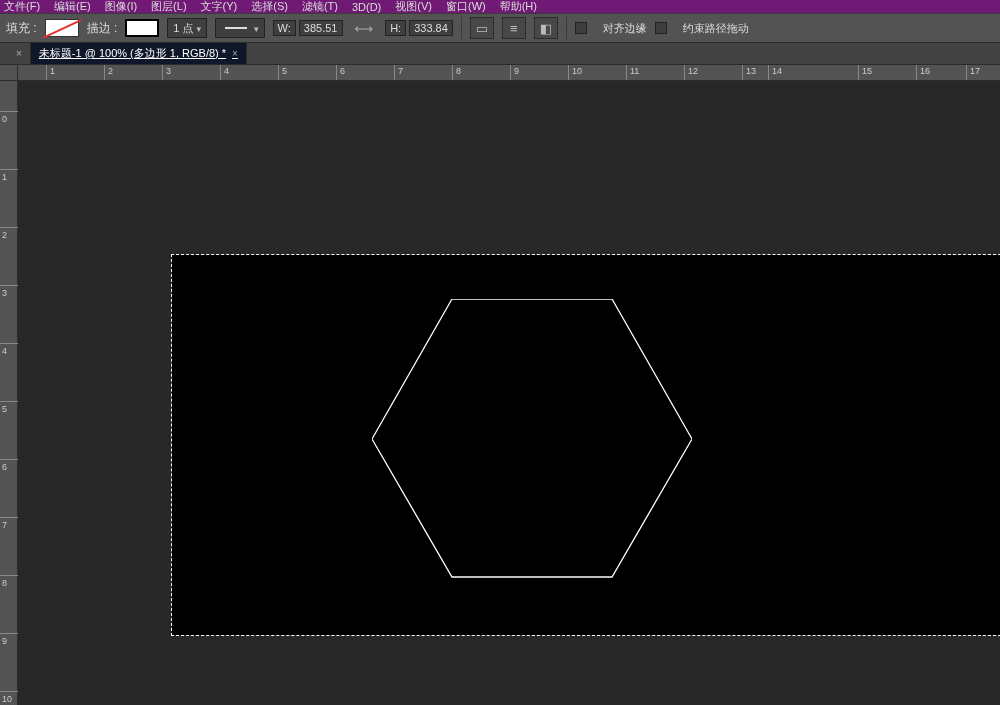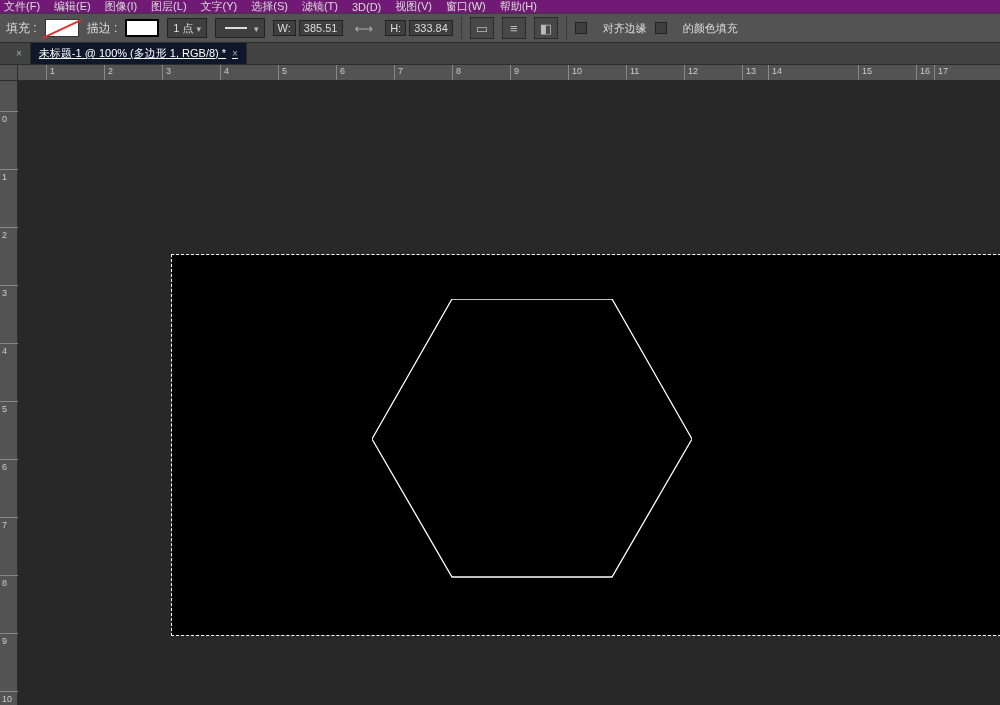--- a/index.html
+++ b/index.html
@@ -89,21 +89,21 @@
   <div class="btn-ic">▭</div>
   <div class="btn-ic">≡</div>
   <div class="btn-ic">◧</div>
   <div class="sep"></div>
   <div class="chk">
     <div class="chk-box"></div>
     <span>对齐边缘</span>
   </div>
   <div class="chk">
     <div class="chk-box"></div>
-    <span>的颜色填充</span>
+    <span>约束路径拖动</span>
   </div>
 </div>
 
 <div class="tabbar">
   <div class="tab">
     <span class="close-x">×</span>
   </div>
   <div class="tab active">
     <span>未标题-1 @ 100% (多边形 1, RGB/8) *</span>
     <span class="close-x">×</span>
@@ -153,21 +153,21 @@
     </div>
     <div class="tick" style="left: 750px; text-align: center;">
       <span>14</span>
     </div>
     <div class="tick" style="left: 840px;">
       <span>15</span>
     </div>
     <div class="tick" style="left: 898px;">
       <span>16</span>
     </div>
-    <div class="tick" style="left: 916px; text-decoration: underline;">
+    <div class="tick" style="left: 948px; text-decoration: underline;">
       <span>17</span>
     </div>
   </div>
 <div class="ruler-v" id="ruler-v">
     <div class="tick" style="top: 30px;">
       <span>0</span>
     </div>
     <div class="tick" style="top: 88px;">
       <span>1</span>
     </div>

